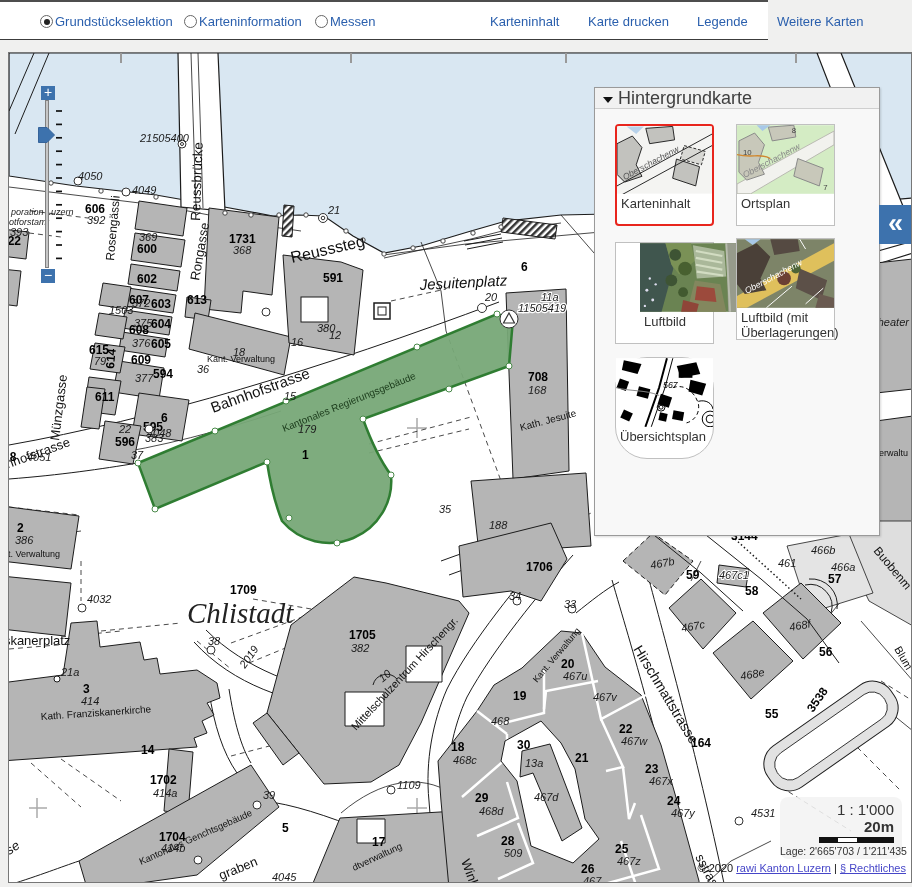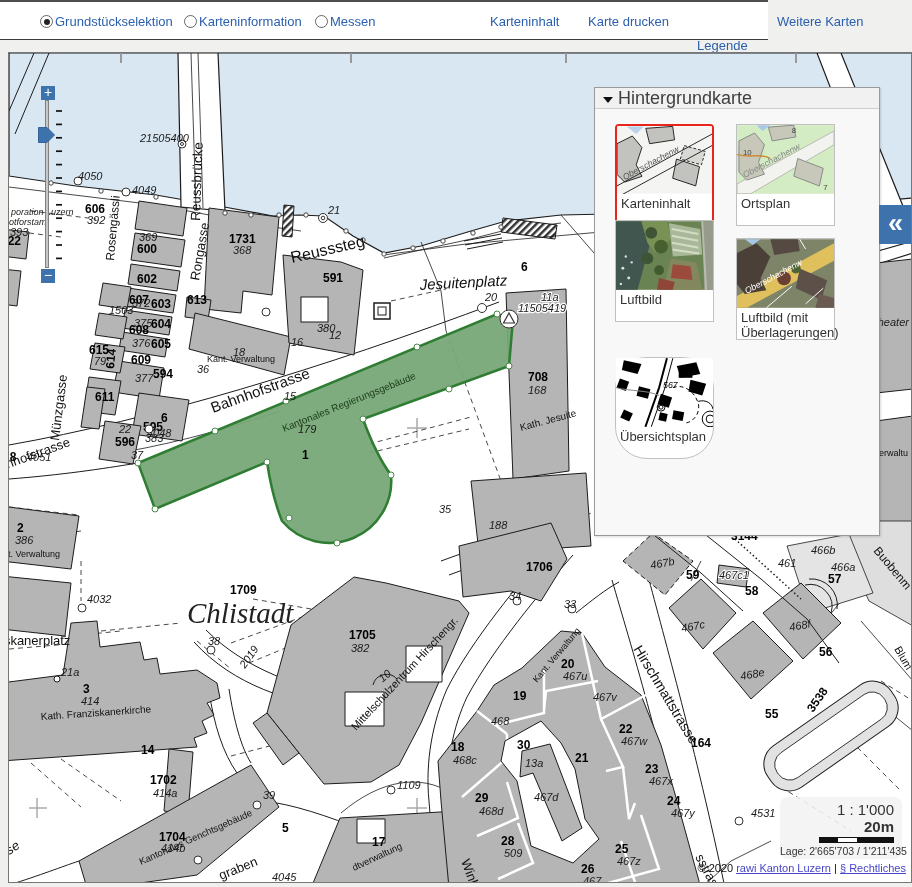--- a/index.html
+++ b/index.html
@@ -29,21 +29,21 @@
 #copyr a{color:#4646c8;text-decoration:underline;}
 </style>
 </head>
 <body>
 <div id="toolbar">
   <span class="tb" style="left:40px;"><span class="radio sel"></span>Grundstückselektion</span>
   <span class="tb" style="left:184px;"><span class="radio"></span>Karteninformation</span>
   <span class="tb" style="left:315px;"><span class="radio"></span>Messen</span>
   <span class="tb" style="left:490px;">Karteninhalt</span>
   <span class="tb" style="left:588px;">Karte drucken</span>
-  <span class="tb" style="left:697px;margin-top:24px;">Legende</span>
+  <span class="tb" style="left:697px;">Legende</span>
   <span class="tb" style="left:777px;">Weitere Karten</span>
 </div>
 <div id="map">
 <svg class="base" width="904" height="831" viewBox="8 52 904 831">
 <defs>
 <pattern id="hat" width="5" height="5" patternTransform="rotate(45)" patternUnits="userSpaceOnUse">
 <rect width="5" height="5" fill="#fff"></rect>
           <rect width="2.5" height="5" fill="#333"></rect>
 </pattern>
 </defs>
@@ -505,21 +505,21 @@
       <polygon points="32,2 58,0 60,12 36,16" fill="#c8c8ba" stroke="#888"></polygon>
       <polygon points="62,34 88,44 84,62 58,52" fill="#c8c8ba" stroke="#888"></polygon>
       <path d="M0,30 C15,34 25,28 34,34" stroke="#d08830" fill="none" stroke-width="1.5"></path>
       <text x="8" y="54" font-size="9" font-style="italic" fill="#888" transform="rotate(-28 8 54)">Oberschachenw</text>
       <text x="6" y="30" font-size="8" fill="#444">10</text>
       <text x="88" y="66" font-size="8" fill="#444">7</text>
       <text x="56" y="8" font-size="8" fill="#444">8</text>
     </svg>
     <div class="cap">Ortsplan</div>
   </div>
-  <div class="card" style="left:20px;top:132px;">
+  <div class="card" style="left:20px;top:154px;padding-left:24px;">
     <svg width="97" height="69" viewBox="0 0 99 70">
       <rect width="99" height="70" fill="#6a8352"></rect>
       <polygon points="0,0 26,0 34,26 22,70 0,70" fill="#40564e"></polygon>
       <circle cx="7" cy="48" r="1.5" fill="#dde"></circle>
           <circle cx="13" cy="58" r="1.5" fill="#dde"></circle>
           <circle cx="5" cy="64" r="1.2" fill="#dde"></circle>
           <circle cx="16" cy="42" r="1.2" fill="#dde"></circle>
           <circle cx="10" cy="36" r="1.2" fill="#dde"></circle>
       <polygon points="26,0 52,0 56,18 40,32 32,22" fill="#7a9156"></polygon>
       <circle cx="36" cy="12" r="6" fill="#3e5434"></circle>

